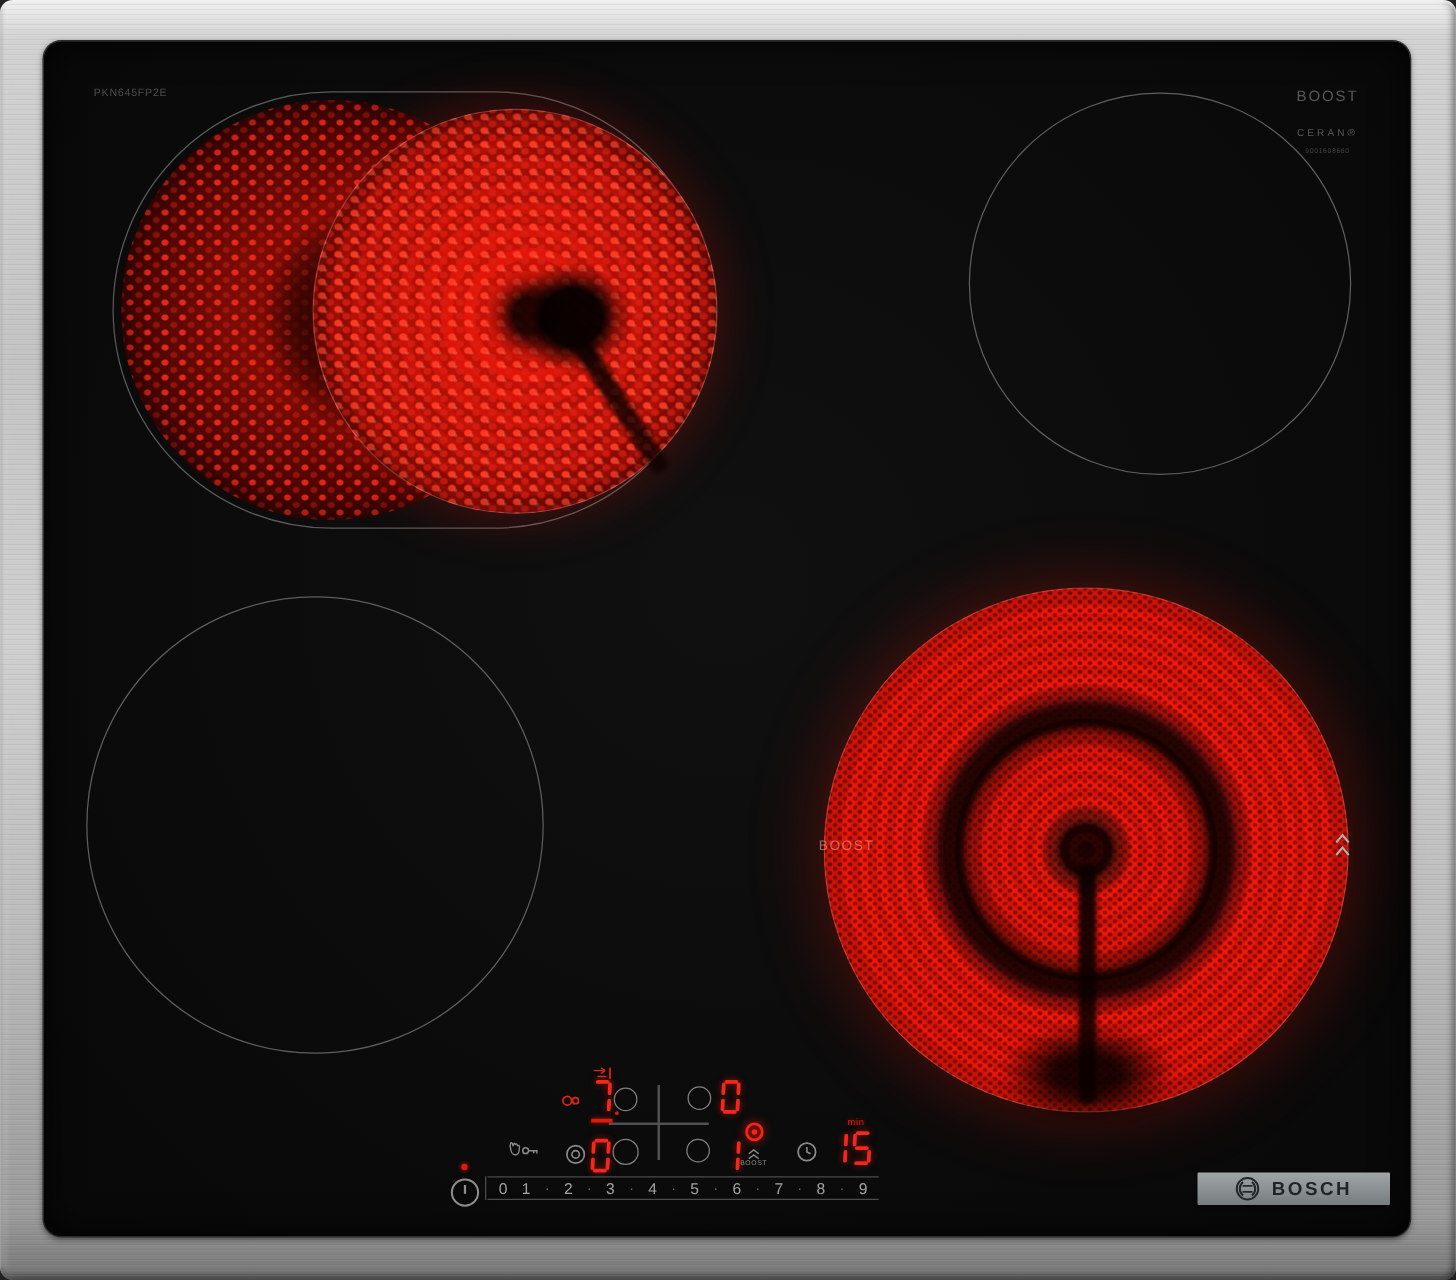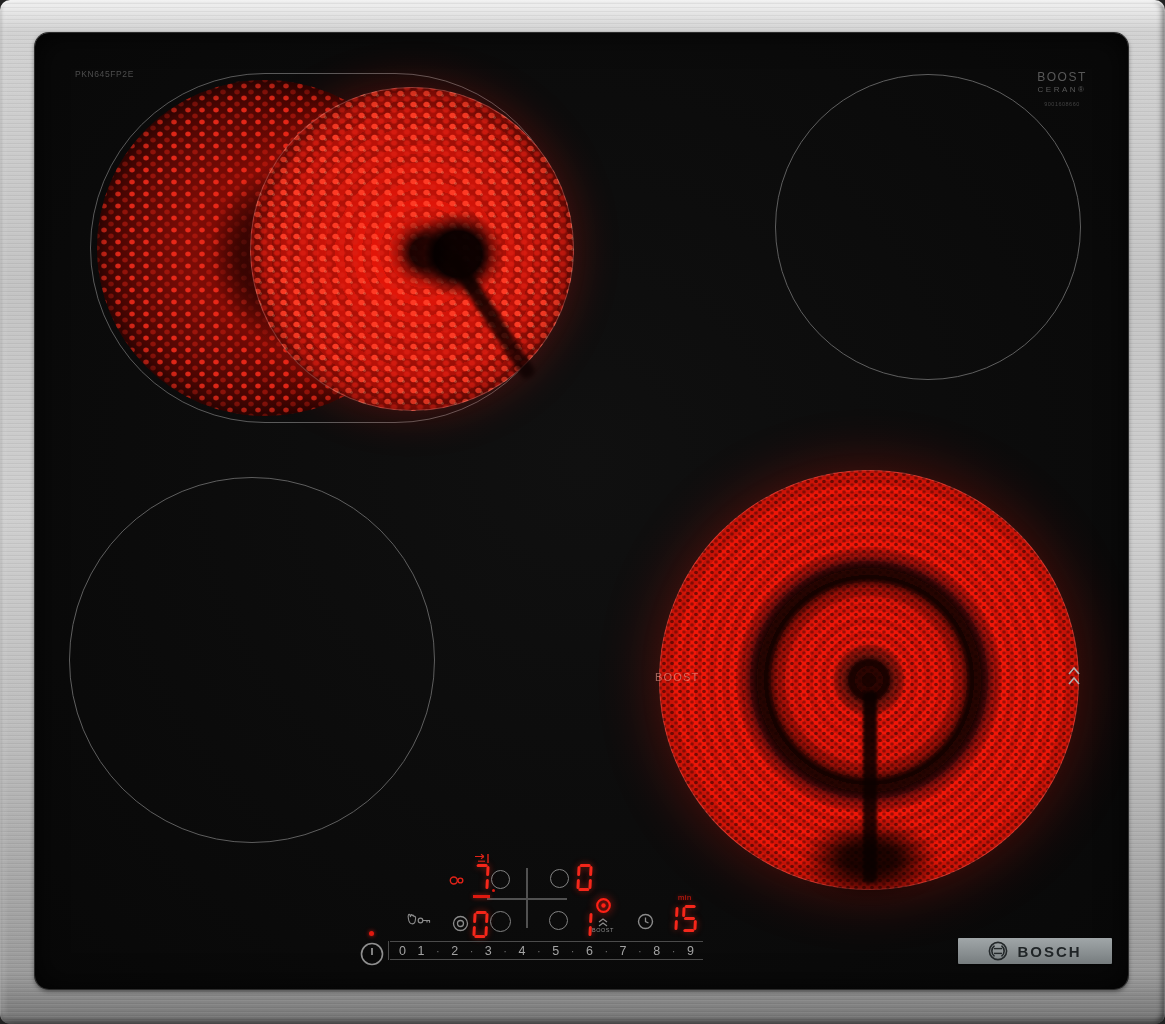--- a/index.html
+++ b/index.html
@@ -14,21 +14,21 @@
                inset 4px 0 5px rgba(255,255,255,.22), inset -4px 0 5px rgba(0,0,0,.28);
   }
   .glass{
     position:absolute;left:35px;top:33px;width:1093px;height:956px;border-radius:14px;
     background:radial-gradient(circle at 50% 45%, #101010 0%, #0b0b0b 60%, #080808 100%);
     box-shadow:0 0 0 1px #2c2c2c, 0 2px 5px rgba(0,0,0,.55), inset 0 0 30px rgba(0,0,0,.8);
   }
   .model-code{position:absolute;left:75px;top:69px;font-size:8.5px;letter-spacing:.6px;color:#4d4d4d;}
   .schott{position:absolute;left:1012px;top:70px;width:100px;text-align:center;color:#585858;}
   .schott .l1{font-size:12px;letter-spacing:1.5px;}
-  .schott .l2{font-size:8px;letter-spacing:2.5px;margin-top:1px;}
+  .schott .l2{font-size:8px;letter-spacing:2.5px;margin-top:18px;}
   .schott .code{font-size:5.5px;letter-spacing:.5px;color:#424242;margin-top:7px;}
 
   .circle-outline{position:absolute;border:1.5px solid #5e5e5e;border-radius:50%;}
   .stadium{position:absolute;left:90px;top:73px;width:480px;height:350px;border-radius:175px;
            border:1px solid rgba(168,168,168,.5);}
 
   .ext-glow{
     position:absolute;left:97px;top:80px;width:336px;height:336px;border-radius:50%;
     background:
       radial-gradient(circle at 63% 52%, rgba(8,1,1,.97) 0 17%, rgba(8,1,1,.72) 25%, rgba(8,1,1,0) 36%),

